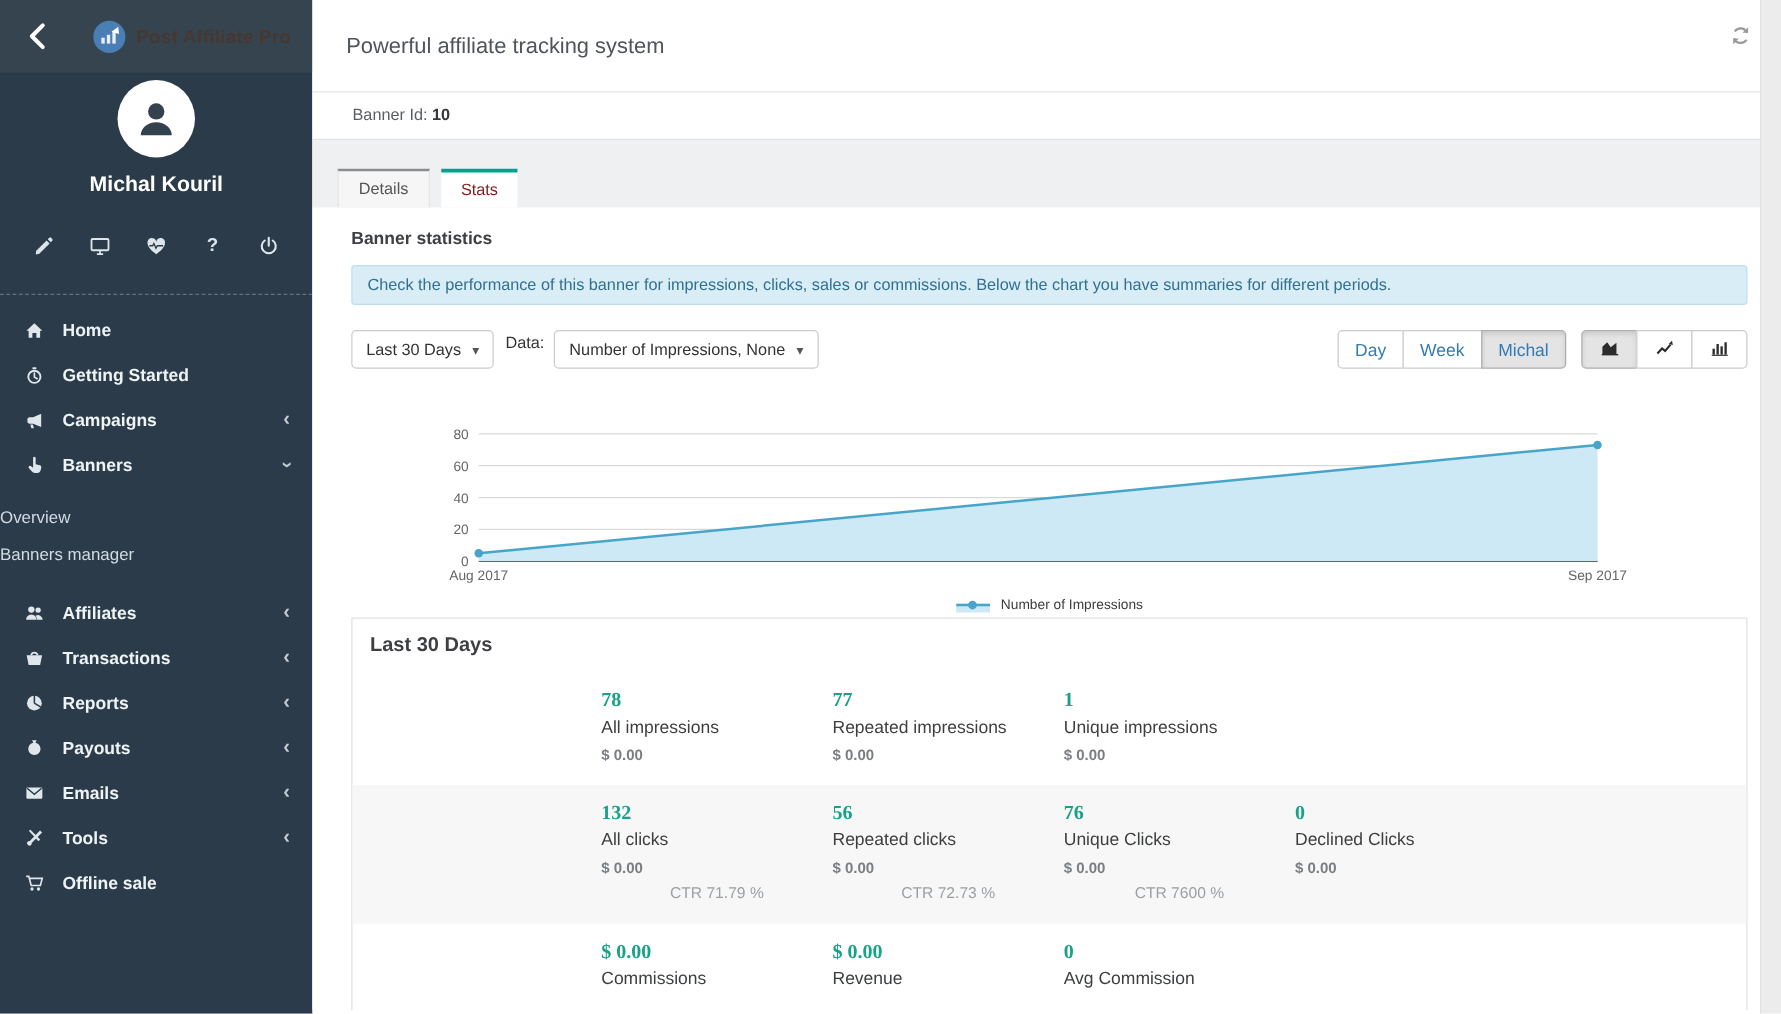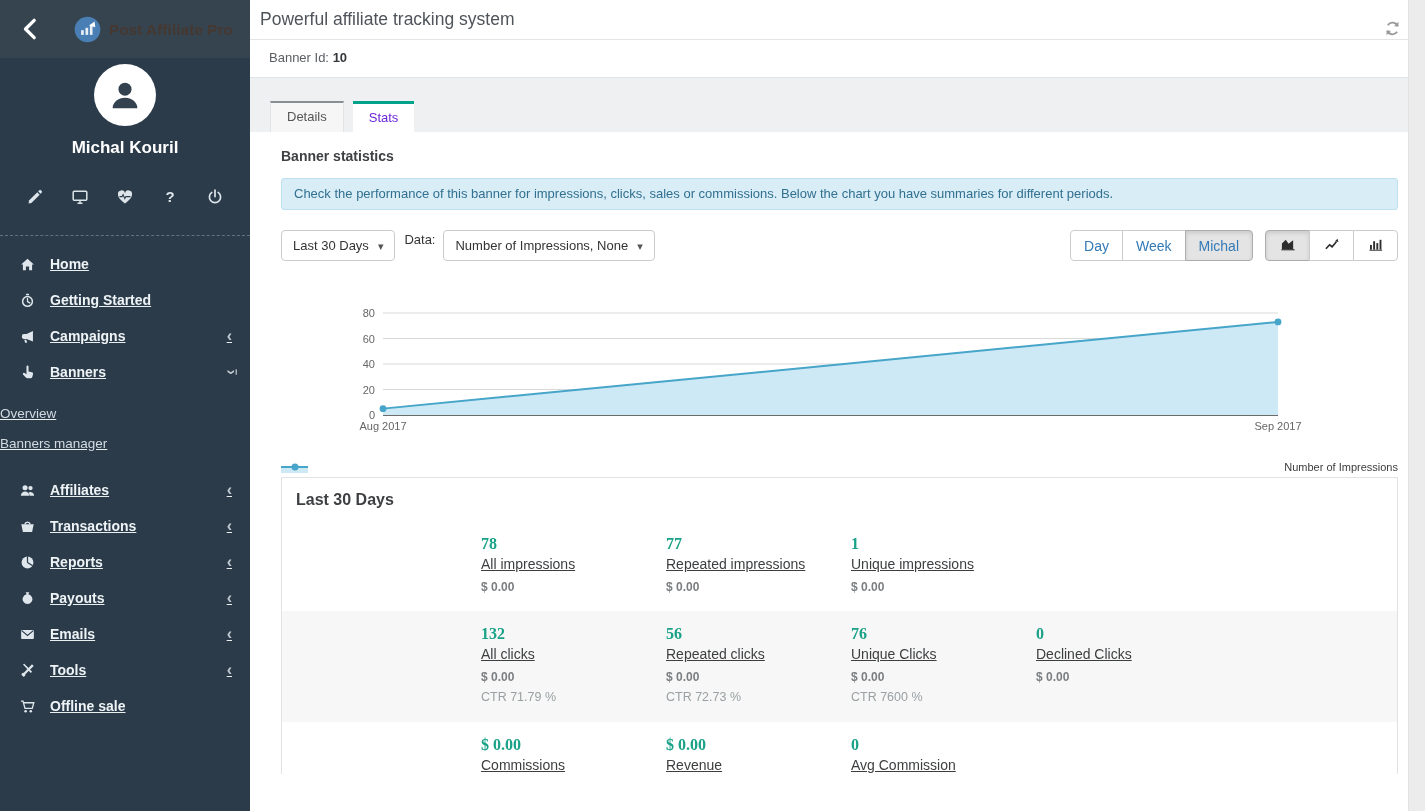--- a/index.html
+++ b/index.html
@@ -15,79 +15,79 @@
   .logo { display:flex; align-items:center; margin-left:28px; }
   .logo-mark svg { width:27px; height:27px; display:block; }
   .logo-text { margin-left:8px; font-size:15px; font-weight:bold; color:#463831; letter-spacing:.2px; }
   .avatar { width:62px; height:62px; border-radius:50%; background:#fff; margin:6px auto 0; display:flex; align-items:center; justify-content:center; cursor:pointer; }
   .avatar svg { width:36px; height:36px; color:#33424e; }
   .user-name { text-align:center; font-size:17px; font-weight:600; color:#fff; margin-top:12px; }
   .quick-icons { display:flex; justify-content:space-between; padding:0 26px; margin-top:30px; align-items:center; }
   .qicon { color:#dde5ea; cursor:pointer; display:inline-flex; align-items:center; justify-content:center; width:18px; height:18px; }
   .qicon svg { width:16px; height:16px; }
   .divider { border-top:1px dashed rgba(255,255,255,.28); margin-top:29px; }
-  nav { padding-top:10px;text-decoration:underline; }
+  nav { padding-top:10px; }
   .nav-item { height:36px; display:flex; align-items:center; padding:0 18px 0 19px; cursor:pointer; }
   .nicon { width:17px; display:inline-flex; justify-content:center; color:#dfe7ec; }
   .nicon svg { width:15px; height:15px; }
   .nlabel { margin-left:14px; font-size:14px; font-weight:600; color:#eef3f5; }
   .chev { margin-left:auto; font-size:16px; font-weight:bold; color:#c2cbd2; line-height:1; }
   .chev.down { transform:rotate(-90deg); }
   .sub-list { margin:8px 0 14px; }
   .sub-item { height:30px; display:flex; align-items:center; font-size:13.5px; color:#d2dbe1; cursor:pointer; }
 
   
   .main { position:absolute; left:250px; top:0; right:0; bottom:0; background:#fff; }
-  .top-header { height:40px; border-bottom:1px solid #e3e5e6; display:flex; align-items:center; padding-left:10px; background:#fff; position:relative; }
+  .top-header { height:74px; border-bottom:1px solid #e3e5e6; display:flex; align-items:center; padding-left:27px; background:#fff; position:relative; }
   .page-title { font-size:17.5px; color:#4f545a; }
   .refresh-btn { position:absolute; right:24px; top:20px; color:#9a9a9a; cursor:pointer; }
   .refresh-btn svg { width:17px; height:17px; }
-  .banner-band { background:#fff; border-bottom:1px solid #e1e4e6; padding:8px 0 10px 19px; font-size:13px; color:#5a5e63; line-height:19px; }
+  .banner-band { background:#fff; border-bottom:1px solid #e1e4e6; padding:8px 0 10px 32px; font-size:13px; color:#5a5e63; line-height:19px; }
   .banner-band b { color:#35383b; }
   .tab-zone { background:#eef0f1; height:54px; position:relative;text-decoration:underline; }
   .tabs { position:absolute; bottom:0; left:20px; display:flex; gap:9px; }
   .tab { padding:6px 16px 7px; font-size:13px; cursor:pointer; }
   .tab.inactive { background:#f6f6f6; border-top:2px solid #878e94; border-left:1px solid #e2e4e5; border-right:1px solid #e2e4e5; color:#555; }
-  .tab.active { background:#fff; border-top:3px solid var(--accent-teal); color:#6d28d9; }
+  .tab.active { background:#fff; border-top:3px solid var(--accent-teal); color:#7f1d1d; }
   .content { background:#fff; padding:16px 27px 0 31px; height:calc(811px - 169px); overflow:hidden; }
 
   .section-heading { font-size:14px; font-weight:bold; color:#3e4043; margin-bottom:14px; }
   .info-box { background:var(--info-bg); border:1px solid #bce0f0; border-radius:3px; color:var(--info-text); font-size:13px; padding:7px 12px; height:32px; margin-bottom:20px; }
 
   .filter-row { display:flex; align-items:center; }
   .dropdown { height:31px; border:1px solid #ccc; border-radius:4px; background:#fff; display:inline-flex; align-items:center; padding:0 11px; font-size:13px; color:#333; cursor:pointer; }
   .caret::after { content:"▾"; font-size:11px; color:#555; margin-left:9px; }
   .data-label { margin:0 8px 12px 9px; font-size:13px; color:#333; }
   .right-controls { margin-left:auto; display:flex; align-items:center; gap:12px;padding-left:25px; }
   .btn-group { display:flex; }
   .btn { height:31px; padding:0 13px; background:#fff; border:1px solid #ccc; font-size:14px; color:var(--link-blue); display:flex; align-items:center; cursor:pointer; margin-left:-1px; }
   .btn:first-child { border-radius:4px 0 0 4px; margin-left:0; }
   .btn:last-child { border-radius:0 4px 4px 0; }
   .btn.active { background:#e4e4e4; border-color:#adadad; box-shadow:inset 0 2px 4px rgba(0,0,0,.12); }
   .icon-btn { width:45px; justify-content:center; color:#2c2c2c; }
   .icon-btn svg { width:18px; height:15px; }
 
   .chart-wrap { margin-top:40px; }
-  .legend { display:flex; justify-content:space-between; align-items:center; gap:9px; height:16px; margin-top:20px; }
+  .legend { display:flex; justify-content:center; align-items:center; gap:9px; height:16px; margin-top:2px; }
   .lg-marker { position:relative; width:27px; height:11px; display:inline-block; }
   .lg-fill { position:absolute; left:0; right:0; top:4px; bottom:0; }
   .lg-line { position:absolute; left:0; right:0; top:4px; height:2px; }
   .lg-dot { position:absolute; left:50%; top:5px; transform:translate(-50%,-50%); width:7px; height:7px; border-radius:50%; }
   .lg-text { font-size:11px; color:#3c3c3c; }
 
   .panel { border:1px solid #e2e2e2; margin-top:2px; }
   .panel-title { padding:13px 14px 12px; font-size:16px; font-weight:bold; color:#3d3f42; }
   .stat-row { display:flex; padding:13px 0 15px 199px; }
   .stat-row.shaded { background:#f7f7f7; }
   .stat-row.tail { height:60px; }
   .stat-cell { width:185px; }
   .stat-value { font-size:16px; font-weight:bold; color:var(--stat-green); line-height:20px;font-family:Liberation Serif, serif; }
-  .stat-label { font-size:14px; color:#3c3e40; line-height:21px;text-decoration:underline; }
+  .stat-label { font-size:14px; color:#3c3e40; line-height:21px; }
   .stat-money { font-size:12px; font-weight:bold; color:#7b7e80; line-height:18px; margin-top:3px; }
-  .stat-ctr { font-size:12.5px; color:#9aa0a3; line-height:19px; margin-top:2px; }
+  .stat-ctr { font-size:12.5px; color:#9aa0a3; line-height:19px; margin-top:2px;text-align:center; }
 
   .scroll-strip { position:absolute; right:0; top:0; bottom:0; width:17px; background:#ececec; border-left:1px solid #e2e2e2; z-index:10; }
 </style>
 </head>
 <body>
 
 <div class="app">
 
   <aside class="sidebar">
     <div class="side-top">

